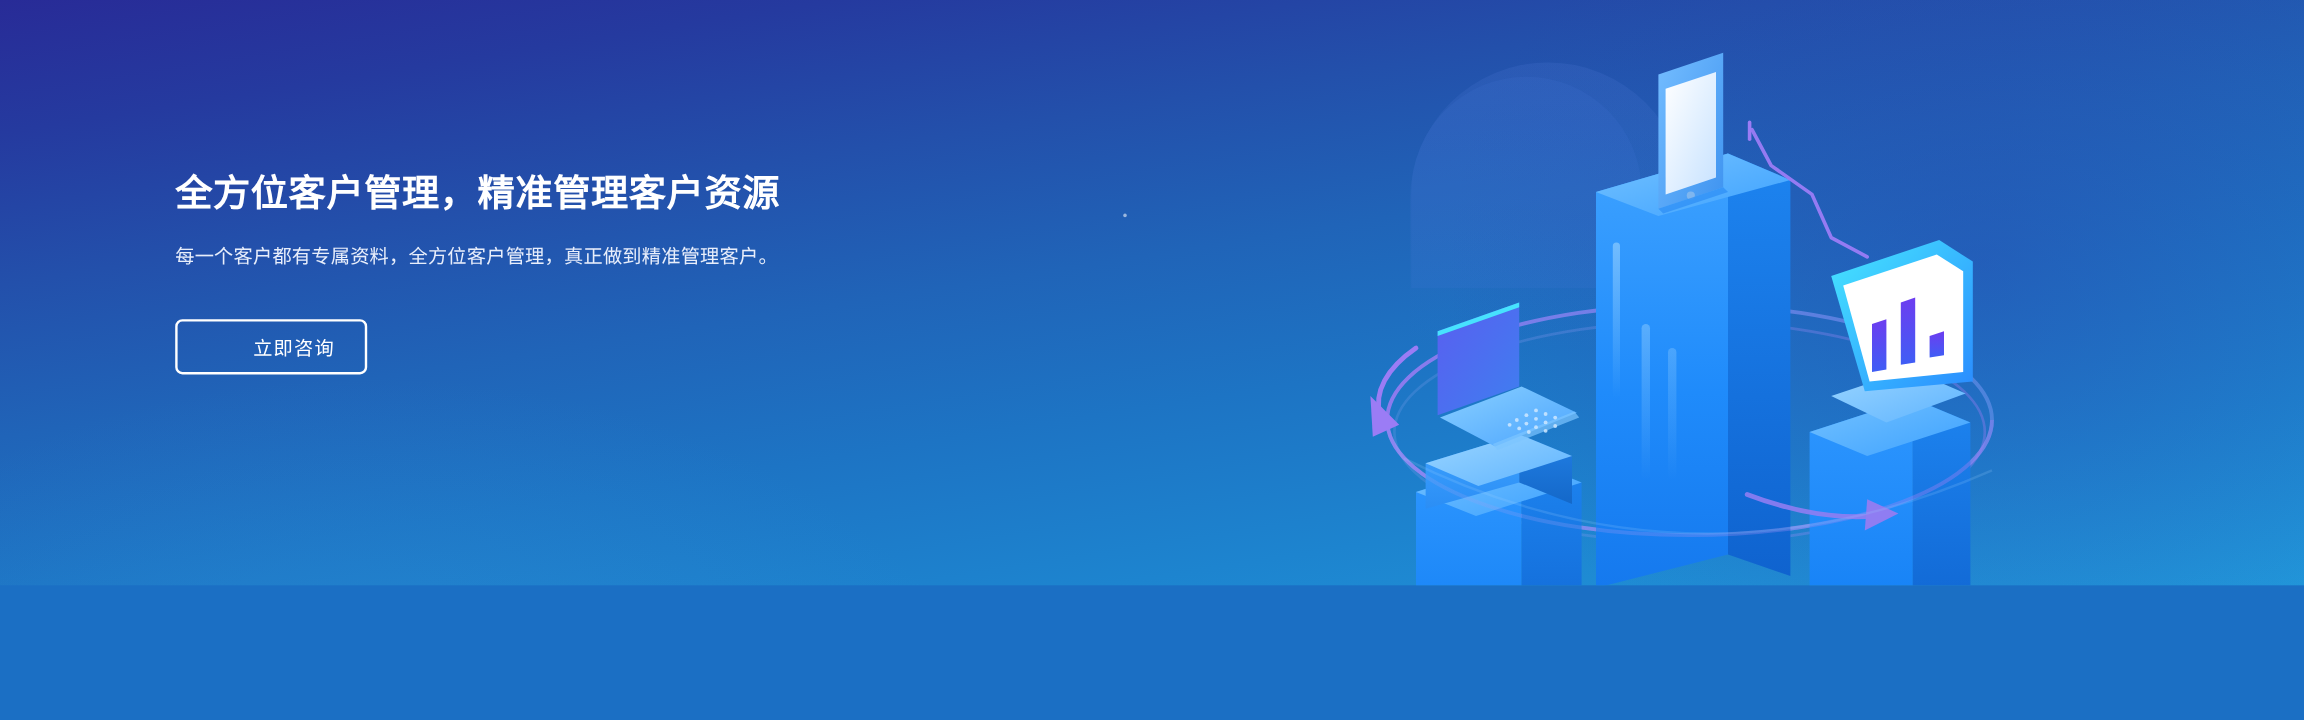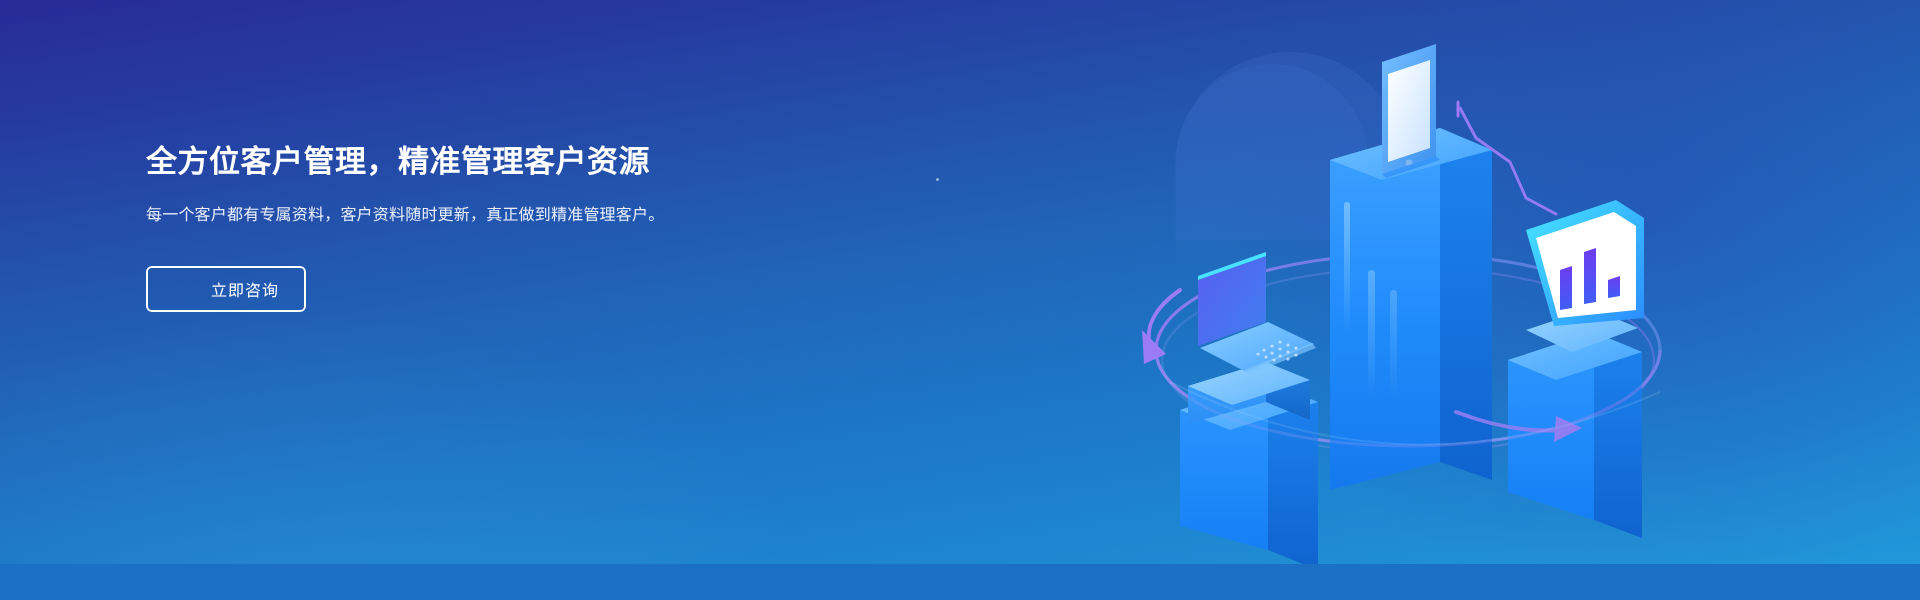--- a/index.html
+++ b/index.html
@@ -9,21 +9,21 @@
     background: #1b6fc4;
   }
   body {
     font-family: "Liberation Sans", "DejaVu Sans", sans-serif;
   }
 
   
   .banner {
     position: relative;
     width: 1920px;
-    height: 564px;
+    height: 488px;
     overflow: hidden;
     background: linear-gradient(171deg,
         #282b97 0%,
         #253a9f 14%,
         #2350ab 30%,
         #2064b8 46%,
         #1d74c4 62%,
         #1d84cf 80%,
         #2197da 100%);
   }
@@ -127,21 +127,21 @@
 
 <div class="banner">
 
   <div class="bg-glow-a"></div>
   <div class="bg-glow-b"></div>
   <div class="bg-dome"></div>
   <div class="sparkle"></div>
 
   <div class="copy">
     <h1 class="headline">全方位客户管理，精准管理客户资源</h1>
-    <p class="subcopy">每一个客户都有专属资料，客户资料随时更新，真正做到精准管理客户。</p>
+    <p class="subcopy">每一个客户都有专属资料，全方位客户管理，真正做到精准管理客户。</p>
     <button class="cta">立即咨询</button>
   </div>
 
   <div class="illustration">
     <svg width="560" height="540" viewBox="0 0 560 540" xmlns="http://www.w3.org/2000/svg">
       <defs>
         <linearGradient id="gPillarFace" x1="0" y1="0" x2="0" y2="1">
           <stop offset="0%" stop-color="#2e97ff"></stop>
           <stop offset="100%" stop-color="#1480f5"></stop>
         </linearGradient>

